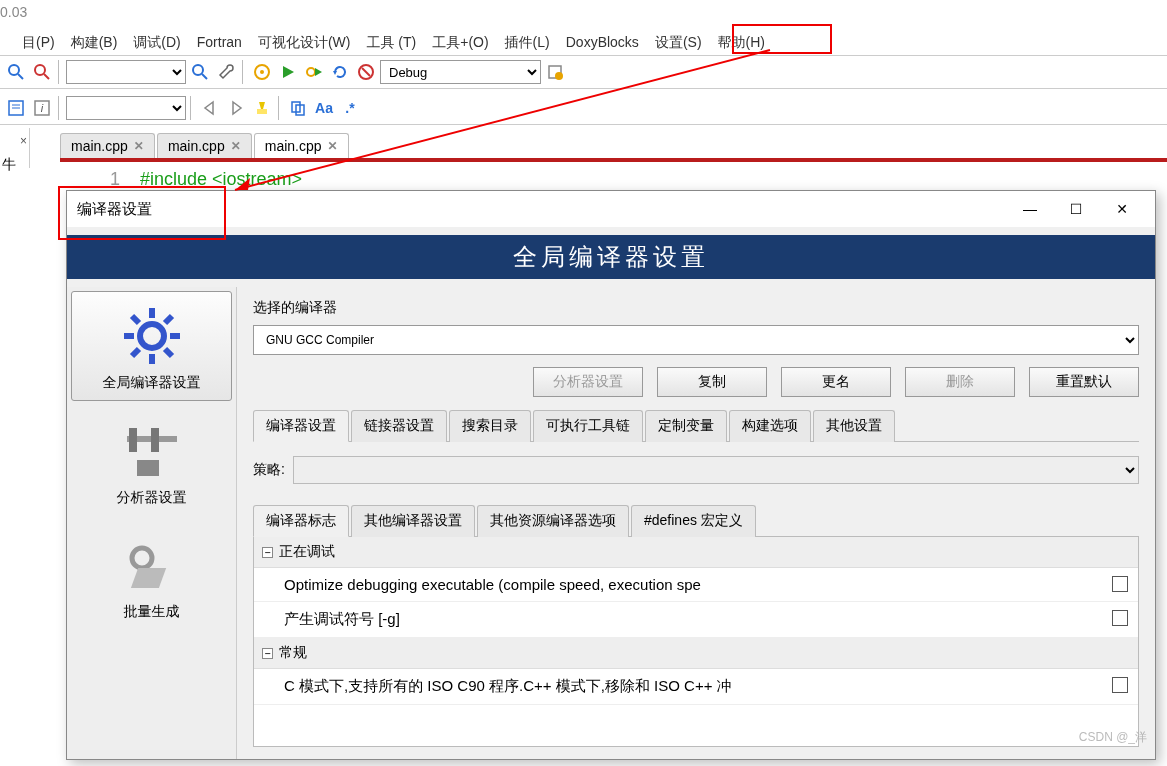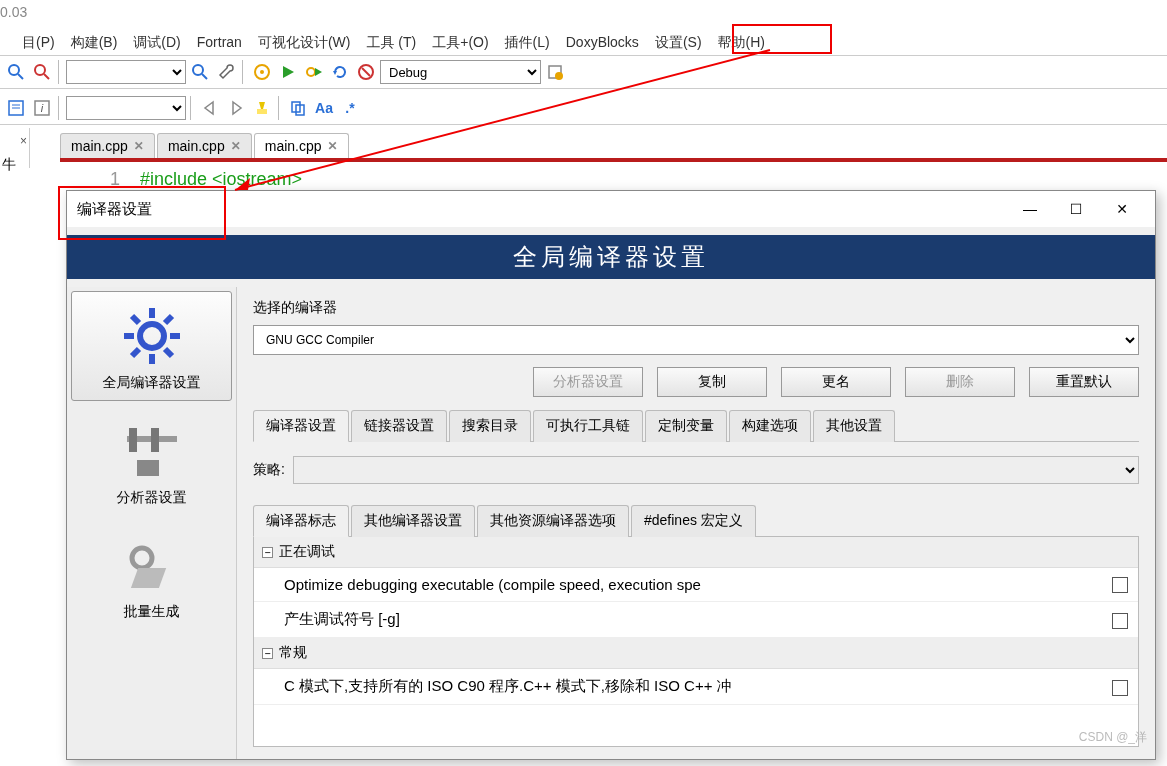--- a/index.html
+++ b/index.html
@@ -48,21 +48,21 @@
 .btn:disabled { color: #999; }
 .tabs2 { display: flex; border-bottom: 1px solid #bbb; }
 .tab2 { padding: 6px 12px; border: 1px solid #bbb; border-bottom: none; background: #e8e8e8; margin-right: 2px; cursor: pointer; font-size: 14px; border-radius: 3px 3px 0 0; position: relative; top: 1px; }
 .tab2.act { background: #f0f0f0; border-bottom: 1px solid #f0f0f0; }
 .policy-row { display: flex; align-items: center; gap: 8px; margin: 14px 0; }
 .policy-sel { flex: 1; height: 28px; border: 1px solid #bbb; background: #eee; }
 .tabs3 { display: flex; border-bottom: 1px solid #bbb; margin-top: 6px; }
 .flag-box { border: 1px solid #bbb; background: #fff; flex: 1; margin-top: -1px; overflow-y: scroll; }
 .grp-head { background: #eee; padding: 6px 8px; border-bottom: 1px solid #ddd; display: flex; align-items: center; gap: 6px; font-weight: 500; }
 .grp-head .pm { width: 11px; height: 11px; border: 1px solid #888; display: inline-flex; align-items: center; justify-content: center; font: 10px monospace; background: #fff; cursor: pointer; }
-.flag-row { display: flex; align-items: flex-end; padding: 8px 10px 8px 30px; border-bottom: 1px solid #eee; font-size: 15px; }
+.flag-row { display: flex; align-items: flex-start; padding: 8px 10px 8px 30px; border-bottom: 1px solid #eee; font-size: 15px; }
 .flag-row .t { flex: 1; overflow: hidden; white-space: nowrap; }
 .flag-row .cb { width: 16px; height: 16px; border: 1px solid #555; margin-left: 10px; cursor: pointer; }
 .watermark { position: absolute; bottom: 20px; right: 20px; color: rgba(120,120,120,0.5); font-size: 12px; z-index: 30; pointer-events: none; }
 </style>
 </head>
 <body>
 
 <div class="version">0.03</div>
 
 <div class="menubar">

